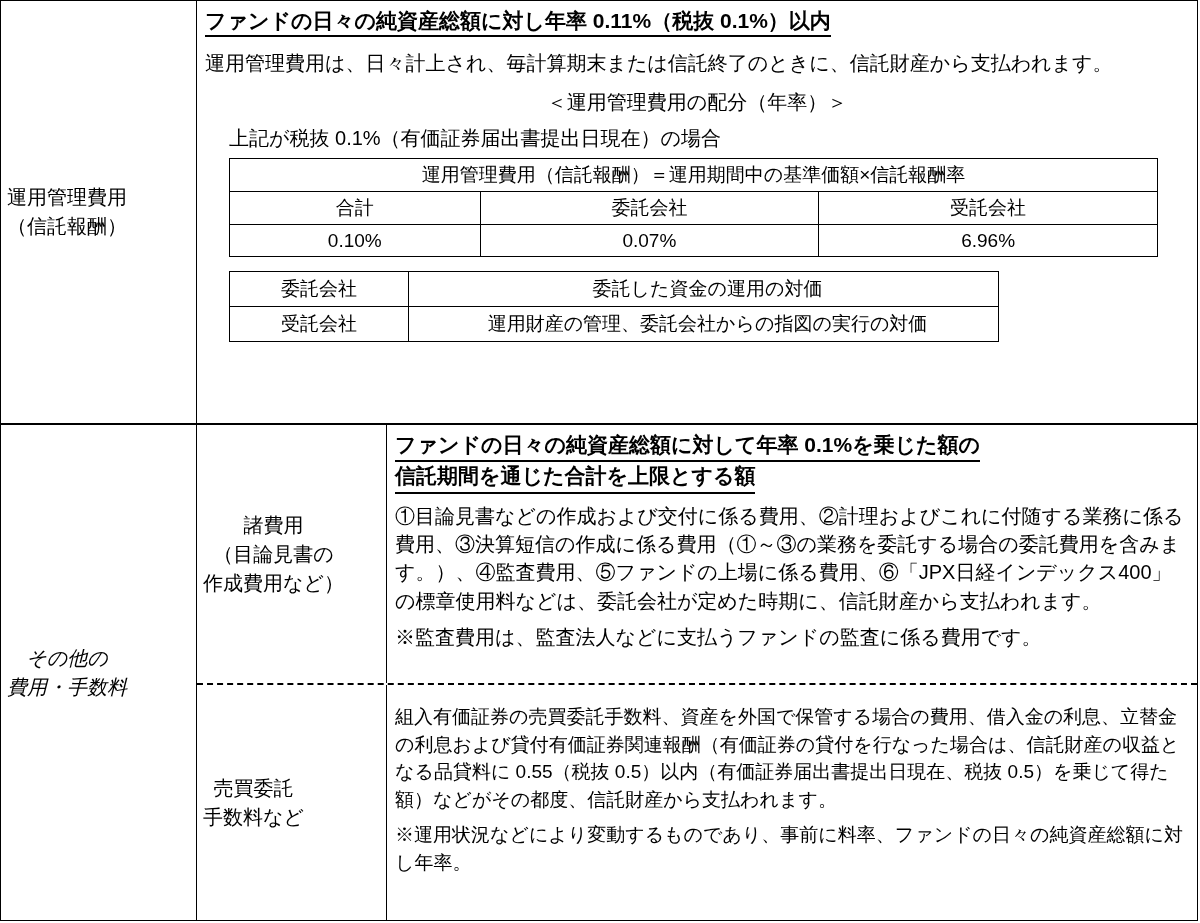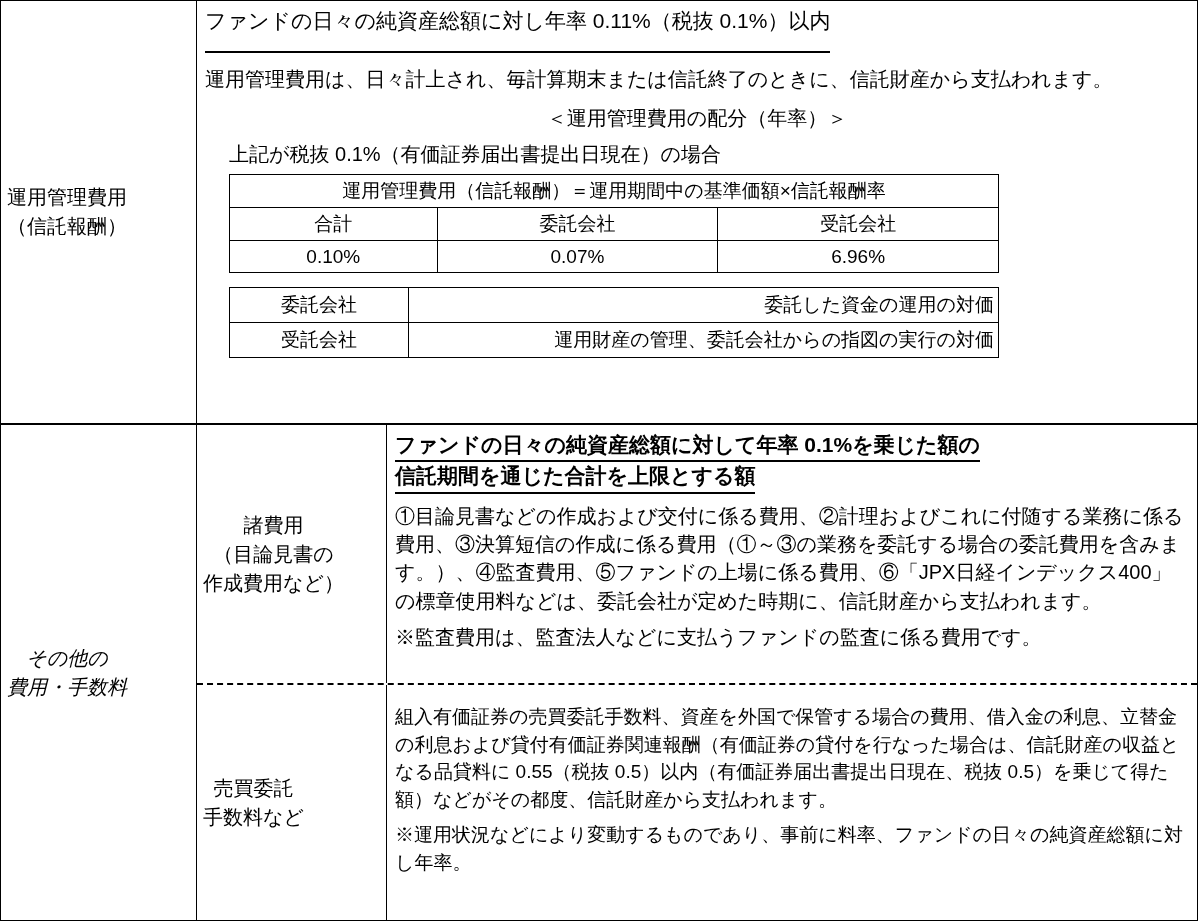--- a/index.html
+++ b/index.html
@@ -50,26 +50,26 @@
     border-right: 1px solid #000000;
   }
   .content-cell {
     flex: 1;
     box-sizing: border-box;
     padding: 6px 8px 4px 8px;
     font-size: 20px;
     line-height: 1.42;
   }
   .heading-underline {
-    font-weight: normal;
+    font-weight: bold;
     font-size: 21px;
     border-bottom: 2px solid #000000;
     display: inline-block;
     line-height: 1.3;
-    padding-bottom: 17px;
+    padding-bottom: 1px;
     margin-bottom: 4px;
   }
   .heading-block {
     font-weight: bold;
     font-size: 21px;
     line-height: 1.35;
     margin-bottom: 2px;
   }
   .heading-block .ul-line {
     border-bottom: 2px solid #000000;
@@ -82,21 +82,21 @@
   .centered {
     text-align: center;
     margin: 10px 0 8px 0;
   }
   .indent {
     margin-left: 24px;
   }
   .inner-table {
     border-collapse: collapse;
     margin: 6px 0 0 24px;
-    width: 770px;
+    width: 929px;
     font-size: 19px;
   }
   .inner-table td {
     border: 1px solid #000000;
     text-align: center;
     padding: 3px 4px;
     line-height: 1.35;
   }
   .inner-table .span-all {
     padding: 3px 4px;
@@ -137,21 +137,21 @@
   .tbl2 td {
     border: 1px solid #000000;
     padding: 4px 4px;
     line-height: 1.35;
   }
   .tbl2 td.c {
     text-align: center;
     width: 170px;
   }
   .tbl2 td.l {
-    text-align: right;
+    text-align: center;
     padding-left: 12px;
   }
 </style>
 </head>
 <body>
 
 <div class="doc">
 
   <div class="row row-top" style="height:424px;">
     <div class="label-cell label-main">

